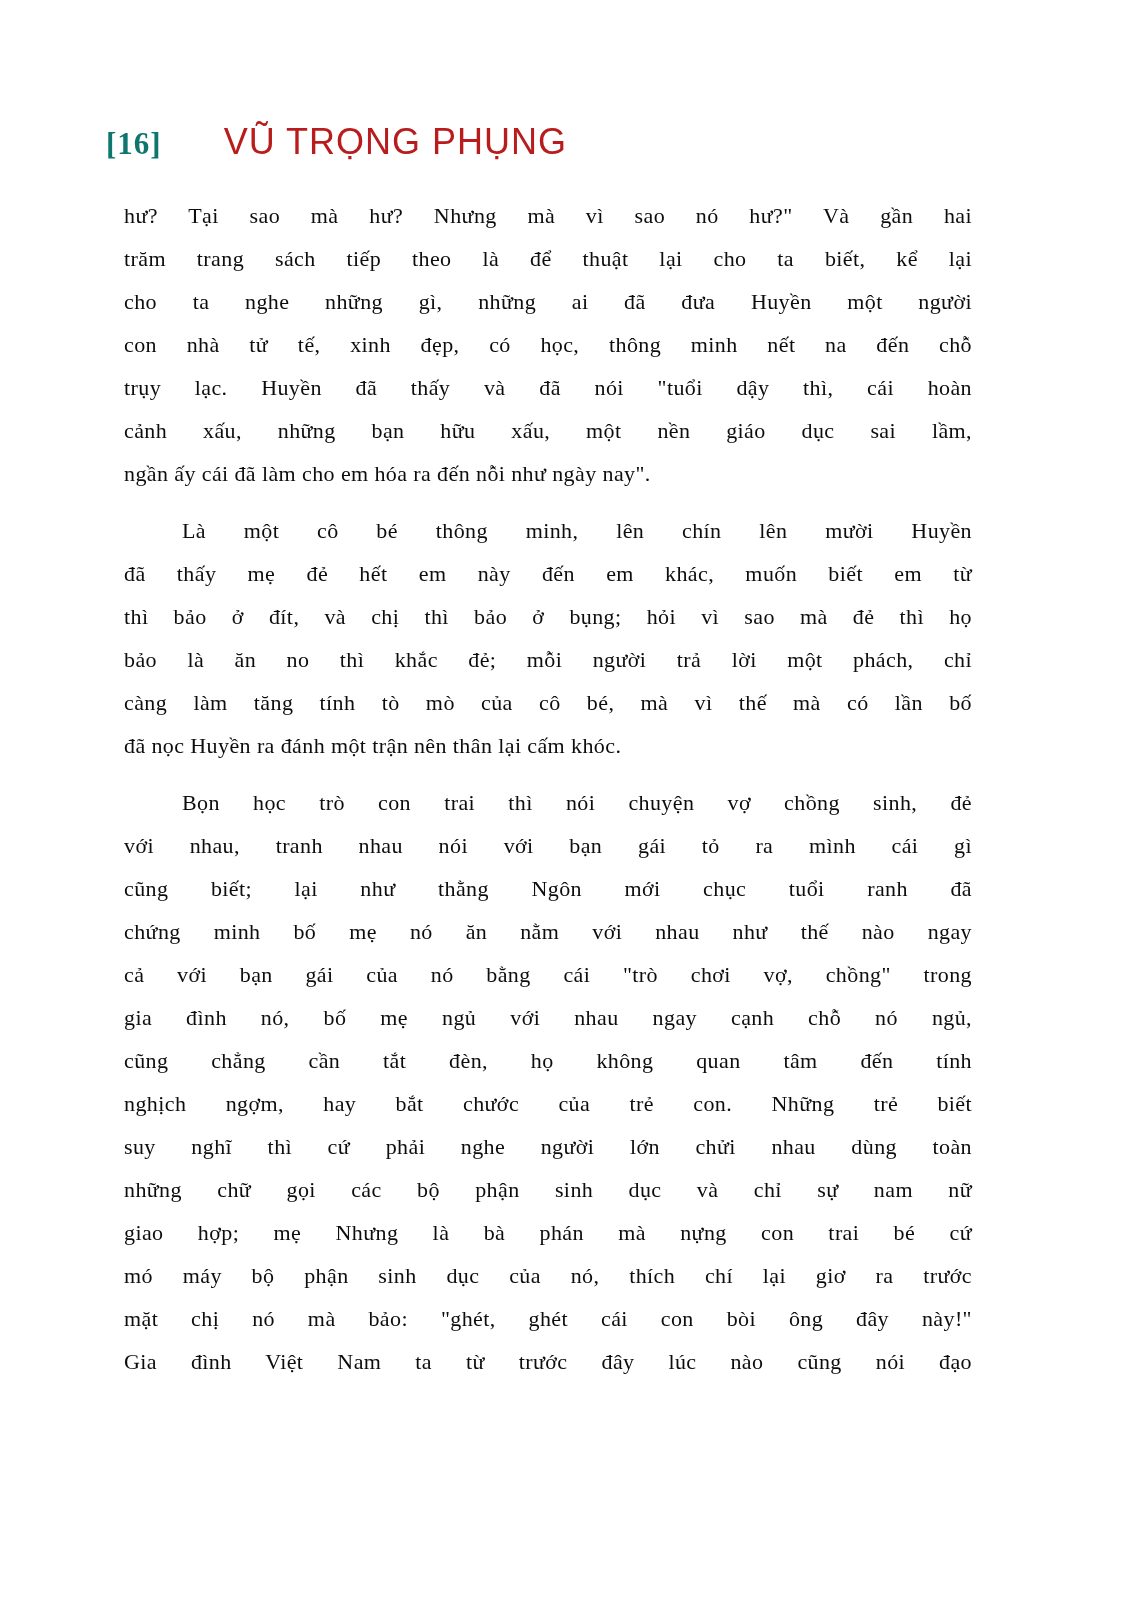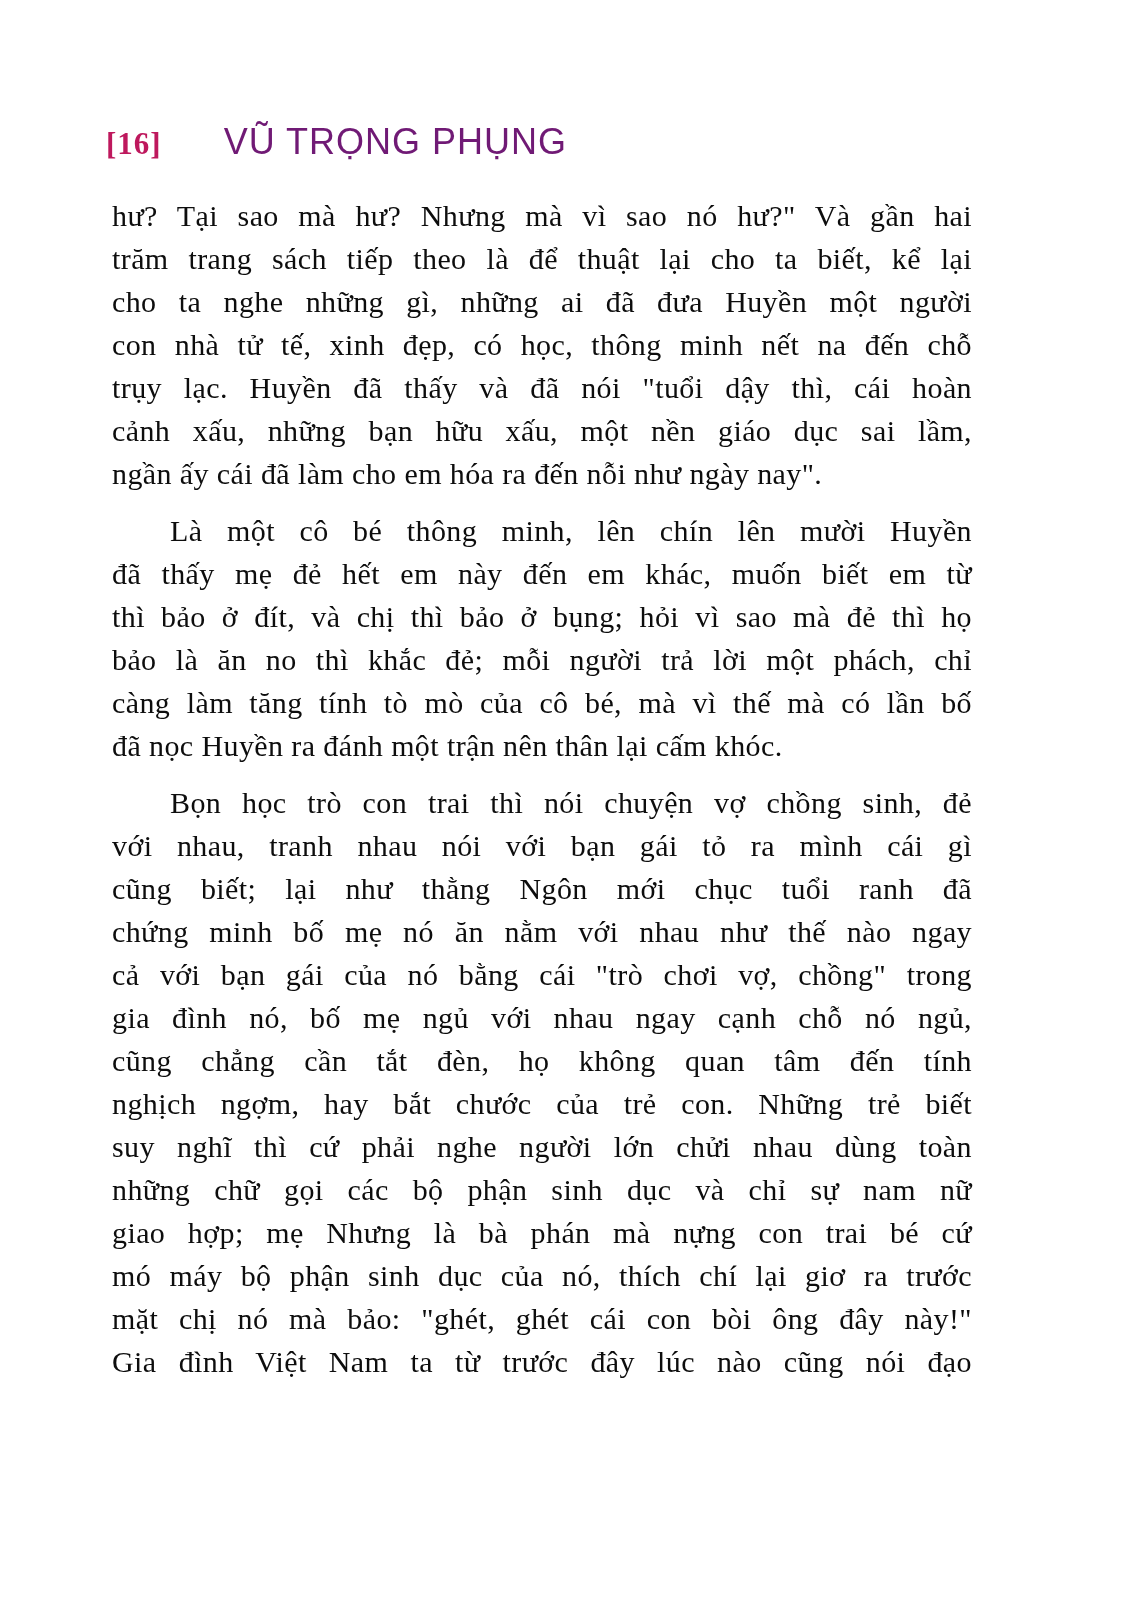--- a/index.html
+++ b/index.html
@@ -27,48 +27,49 @@
     width: 880px;
     display: flex;
     align-items: baseline;
   }
   .page-number {
     font-family: "Liberation Serif", serif;
     font-weight: 700;
     font-size: 31px;
     line-height: 1;
     letter-spacing: 1px;
-    color: #be185d;
+    color: #0f766e;
   }
   .running-header {
     font-family: "Liberation Sans", sans-serif;
     font-weight: 400;
     font-size: 36px;
     line-height: 1;
     letter-spacing: 1px;
     margin-left: 62px;
-    color: #701a75;
+    color: #b91c1c;
   }
   .body-text {
     position: absolute;
     left: 112px;
     top: 194px;
     width: 860px;
   }
   .para { margin: 0; padding: 0; }
   .para + .para { margin-top: 14px; }
   .line {
     height: 43px;
     line-height: 43px;
-    font-size: 30px;
+    font-size: 22px;
     letter-spacing: 0.4px;
     text-align: justify;
     text-align-last: justify;
     white-space: nowrap;
     overflow: visible;
+    margin-left: 12px;
   }
   .line.indent {
     text-indent: 58px;
   }
   .line.endline {
     text-align: left;
     text-align-last: left;
   }
 </style>
 </head>

